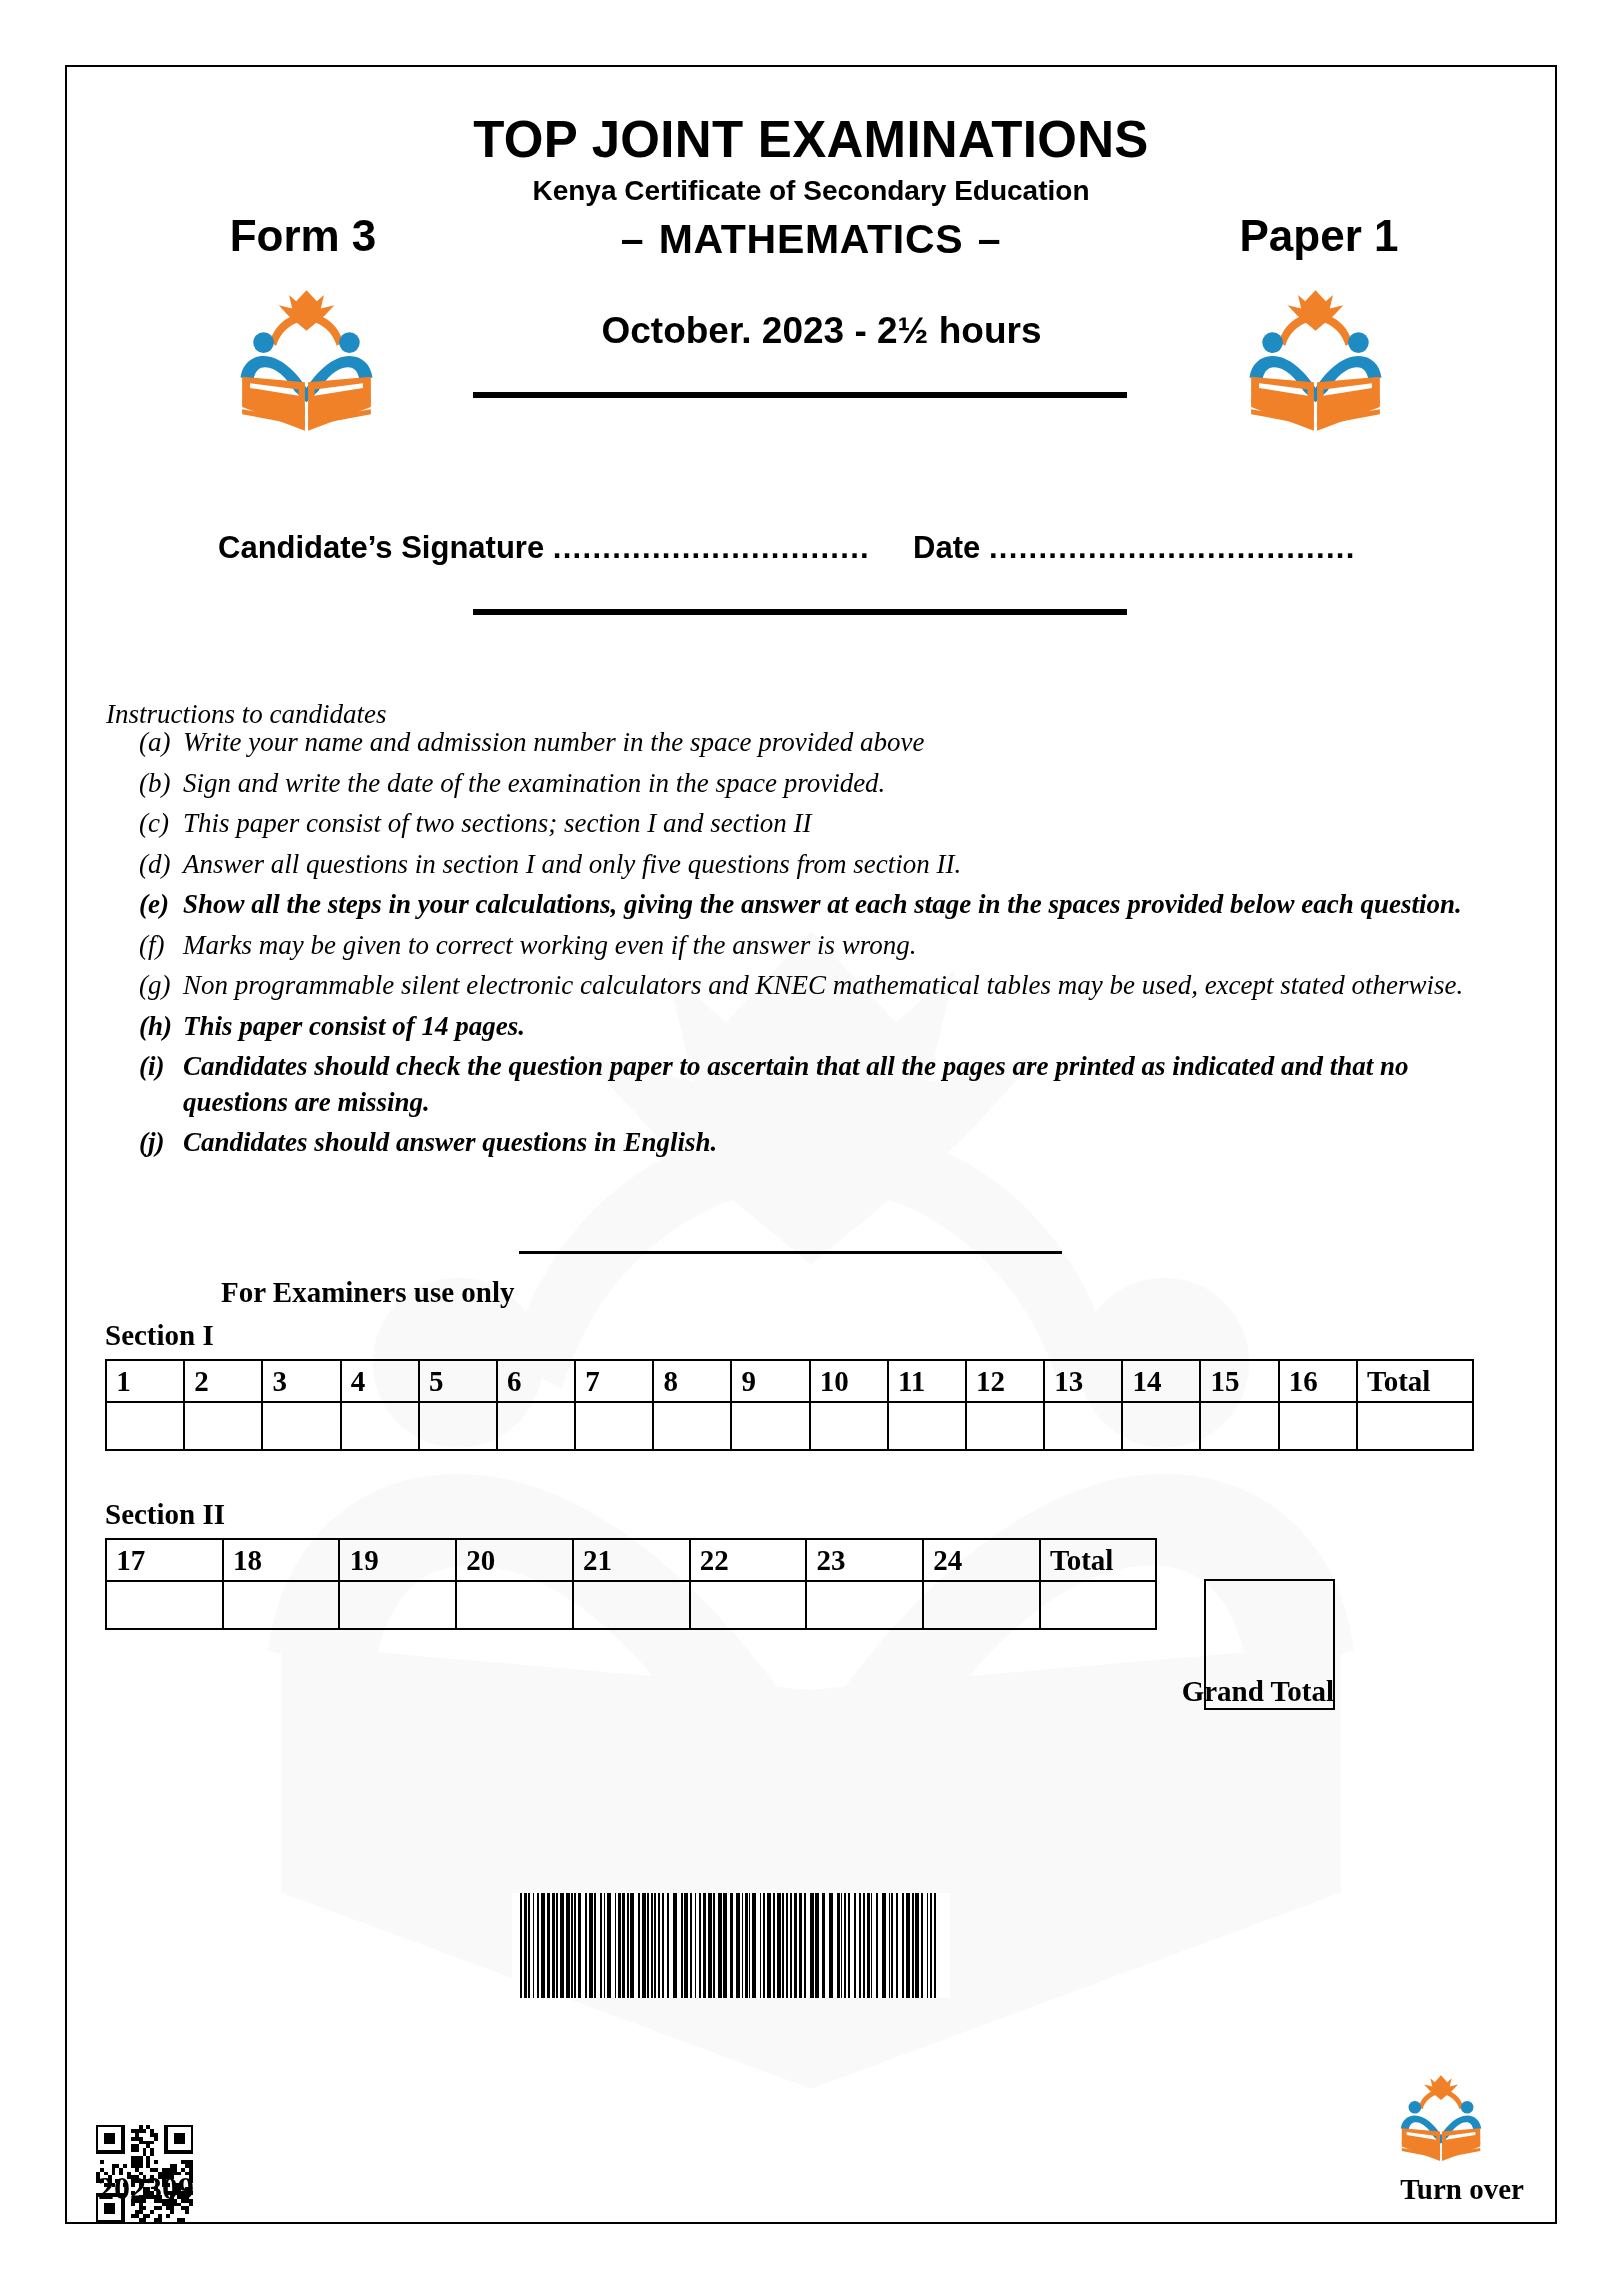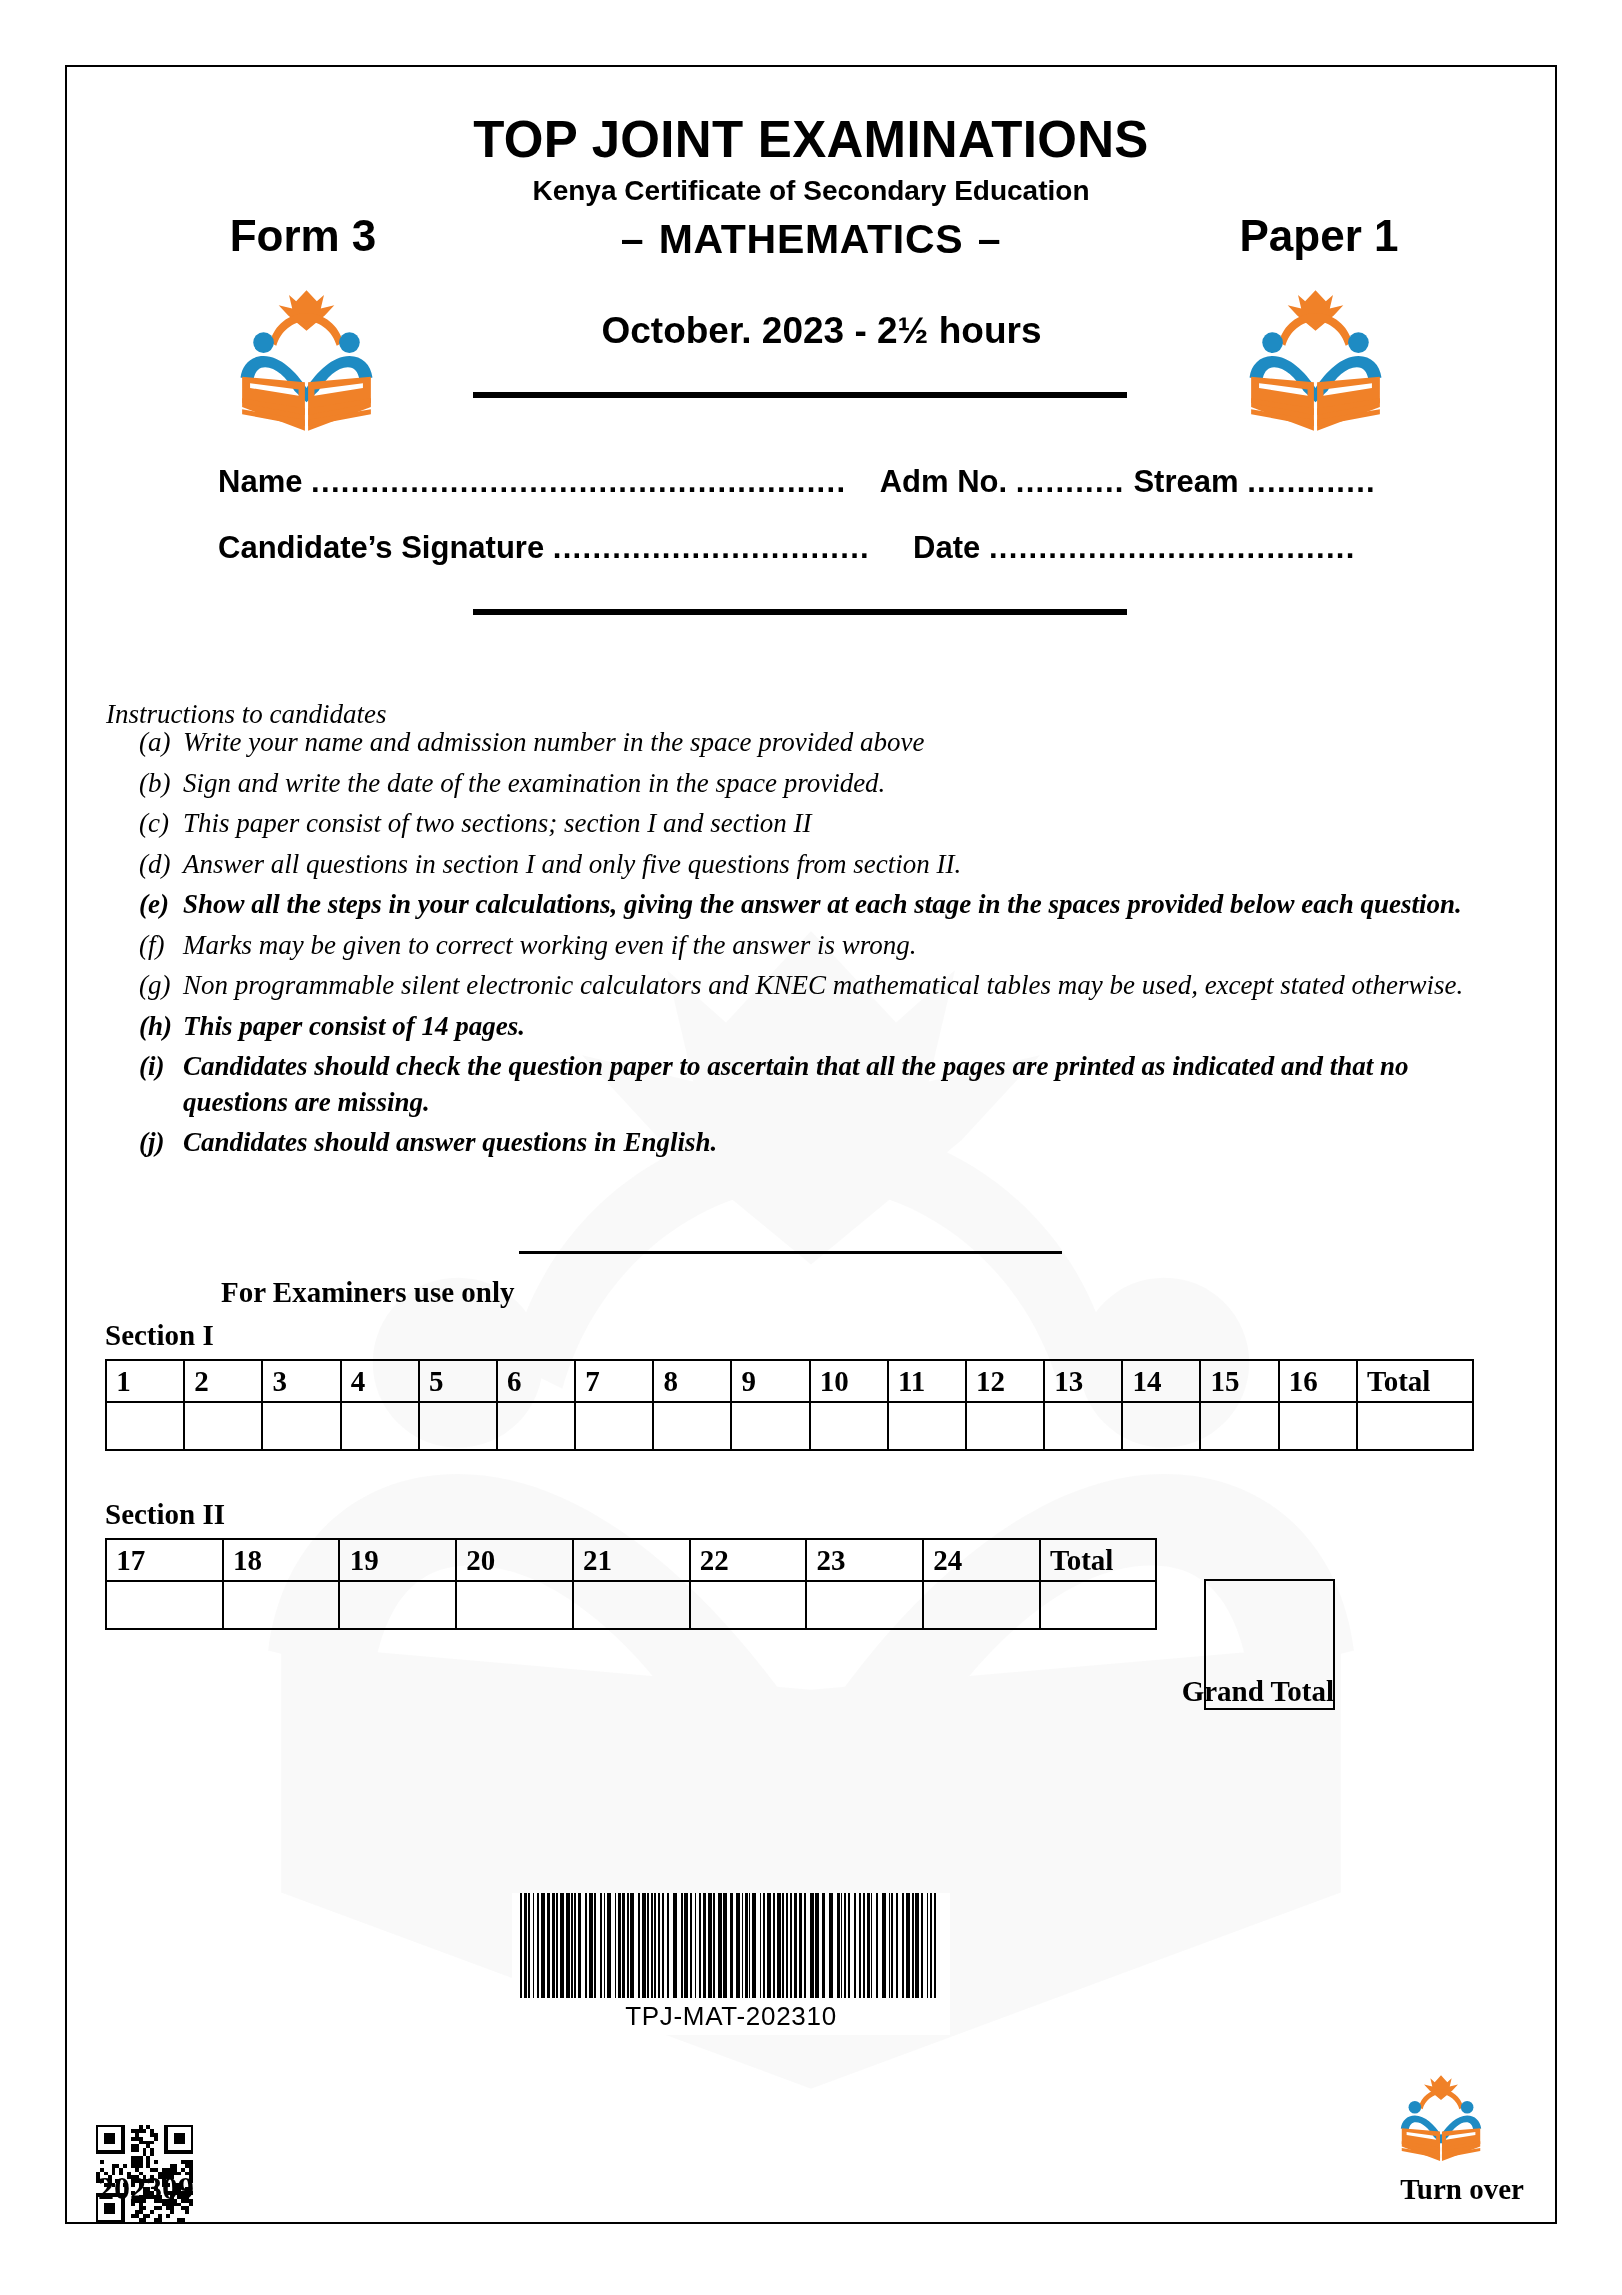--- a/index.html
+++ b/index.html
@@ -356,29 +356,20 @@
         <path fill="#F08128" d="M174 250 L174 372 L332 312 L332 236 Z M190 268 L312 252 L312 264 L190 284 Z"></path>
         <path fill="#F08128" d="M166 316 L8 290 L8 302 L166 332 Z"></path>
         <path fill="#F08128" d="M174 316 L332 290 L332 302 L174 332 Z"></path>
         <path fill="#F08128" d="M166 344 L8 318 L8 330 L166 360 Z"></path>
         <path fill="#F08128" d="M174 344 L332 318 L332 330 L174 360 Z"></path>
       </g>
     </svg>
 
     <div class="thick-rule" id="rule-top"></div>
 
-    <div class="cand-line" id="cand-line-1">
-      <span>Name</span>
-      <span class="gap">......................................................</span>
-      &nbsp;&nbsp;
-      <span>Adm No.</span>
-      <span class="gap">...........</span>
-      <span>Stream</span>
-      <span class="gap">.............</span>
-    </div>
 
     <div class="cand-line" id="cand-line-2">
       <span>Candidate’s Signature</span>
       <span class="gap">................................</span>
       &nbsp;&nbsp;&nbsp;
       <span>Date</span>
       <span class="gap">.....................................</span>
     </div>
 
     <div class="thick-rule" id="rule-bottom"></div>
@@ -675,21 +666,20 @@
           <i style="width: 2.6px; background: transparent;"></i>
           <i style="width: 1.3px;"></i>
           <i style="width: 3.9px; background: transparent;"></i>
           <i style="width: 1.3px;"></i>
           <i style="width: 2.6px; background: transparent;"></i>
           <i style="width: 2px;"></i>
           <i style="width: 1.3px; background: transparent;"></i>
           <i style="width: 2.6px;"></i>
           <i style="width: 2.6px; background: transparent;"></i>
         </div>
-      <div id="barcode-text">TPJ-MAT-202310</div>
     </div>
 
     <svg id="qr-code" viewBox="0 0 25 25" shape-rendering="crispEdges">
         <rect x="0" y="0" width="25" height="25" fill="#ffffff"></rect>
         <rect x="11" y="0" width="1" height="1" fill="#000"></rect>
         <rect x="13" y="0" width="1" height="1" fill="#000"></rect>
         <rect x="9" y="1" width="1" height="1" fill="#000"></rect>
         <rect x="10" y="1" width="1" height="1" fill="#000"></rect>
         <rect x="11" y="1" width="1" height="1" fill="#000"></rect>
         <rect x="12" y="1" width="1" height="1" fill="#000"></rect>

